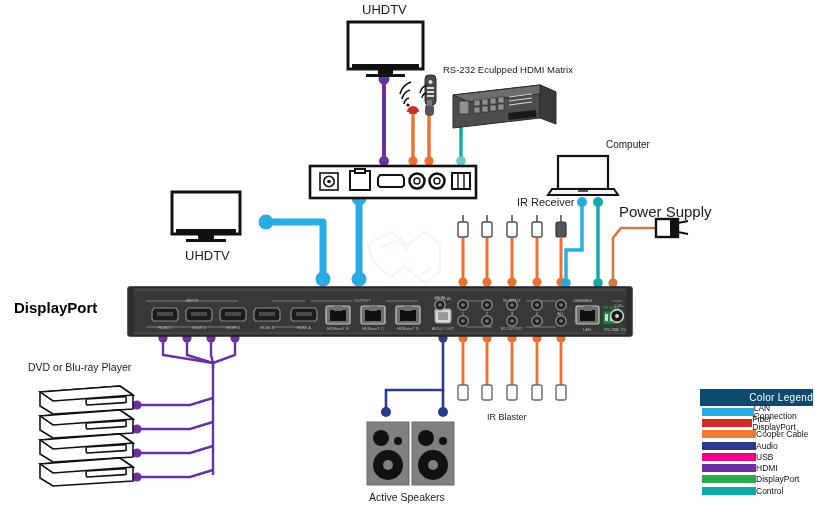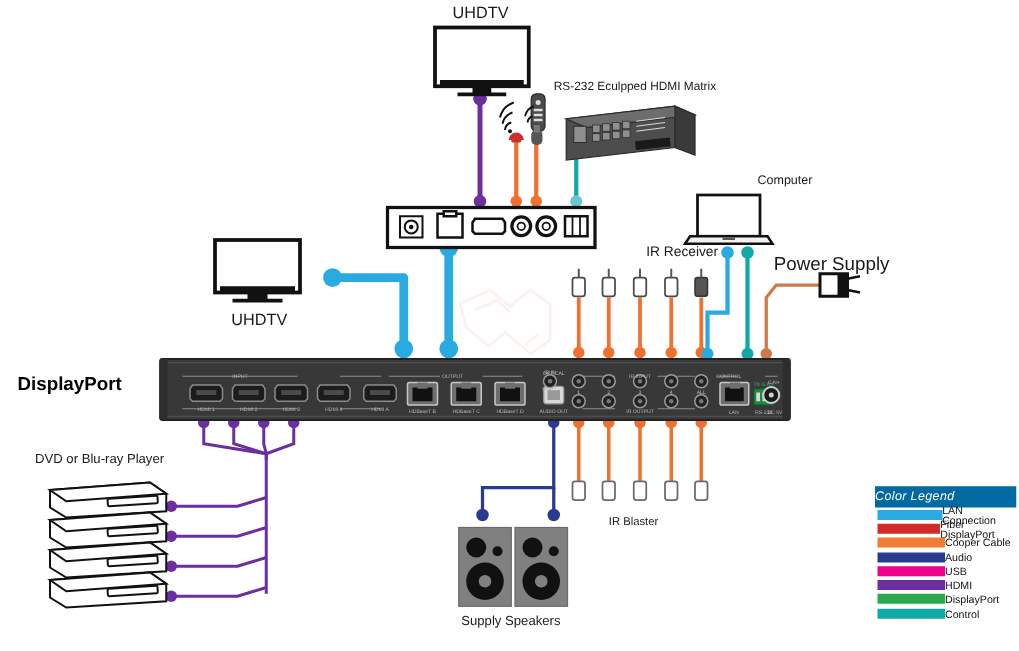--- a/index.html
+++ b/index.html
@@ -3,22 +3,22 @@
 <meta charset="utf-8">
 <style>
   html,body{margin:0;padding:0;background:#fff;}
   body{width:815px;height:521px;position:relative;overflow:hidden;
        font-family:"Liberation Sans",sans-serif;color:#111;}
   .stage{position:absolute;left:0;top:0;width:815px;height:521px;}
   .lbl{position:absolute;white-space:nowrap;font-size:11px;color:#1a1a1a;}
   .lbl.big{font-size:15px;font-weight:bold;color:#000;}
   svg{position:absolute;left:0;top:0;overflow:visible;}
   .legendbox{position:absolute;left:700px;top:389px;width:113px;}
-  .legend-title{background:#0369a1;color:#fff;font-size:10px;text-align:left;
-                padding:3px 0 3px 0;letter-spacing:.3px;font-style:italic;}
+  .legend-title{background:#0c4a6e;color:#fff;font-size:10px;text-align:right;
+                padding:3px 0 3px 0;letter-spacing:.3px;}
   .legend-row{display:flex;align-items:center;height:11.3px;}
   .legend-sw{width:54px;height:8px;margin-left:2px;}
   .legend-tx{font-size:8.5px;margin-left:0;color:#111;line-height:8px;}
 </style>
 </head>
 <body>
 
 <div class="stage">
 
   <svg width="815" height="521">
@@ -470,21 +470,21 @@
   <div class="lbl" style="left:561px;top:139px;font-size:10px;margin-left:45px;">Computer</div>
 
   <div class="lbl" style="left:619px;top:203px;font-size:15px;">Power Supply</div>
 
   <div class="lbl" style="left:505px;top:196px;font-size:11px;padding-left:12px;">IR Receiver</div>
 
   <div class="lbl" style="left:487px;top:412px;font-size:9px;">IR Blaster</div>
 
   <div class="lbl" style="left:28px;top:361px;font-size:10.5px;text-align:center;">DVD or Blu-ray Player</div>
 
-  <div class="lbl" style="left:369px;top:491px;font-size:10.5px;">Supply Speakers</div>
+  <div class="lbl" style="left:369px;top:491px;font-size:10.5px;">Active Speakers</div>
 
   <div class="legendbox">
     <div class="legend-title">Color Legend</div>
     <div>
       <div class="legend-row">
         <span class="legend-sw" style="background: rgb(41, 171, 226);"></span>
         <span class="legend-tx">LAN Connection</span>
       </div>
       <div class="legend-row">
         <span class="legend-sw" style="background: rgb(209, 44, 44);"></span>

